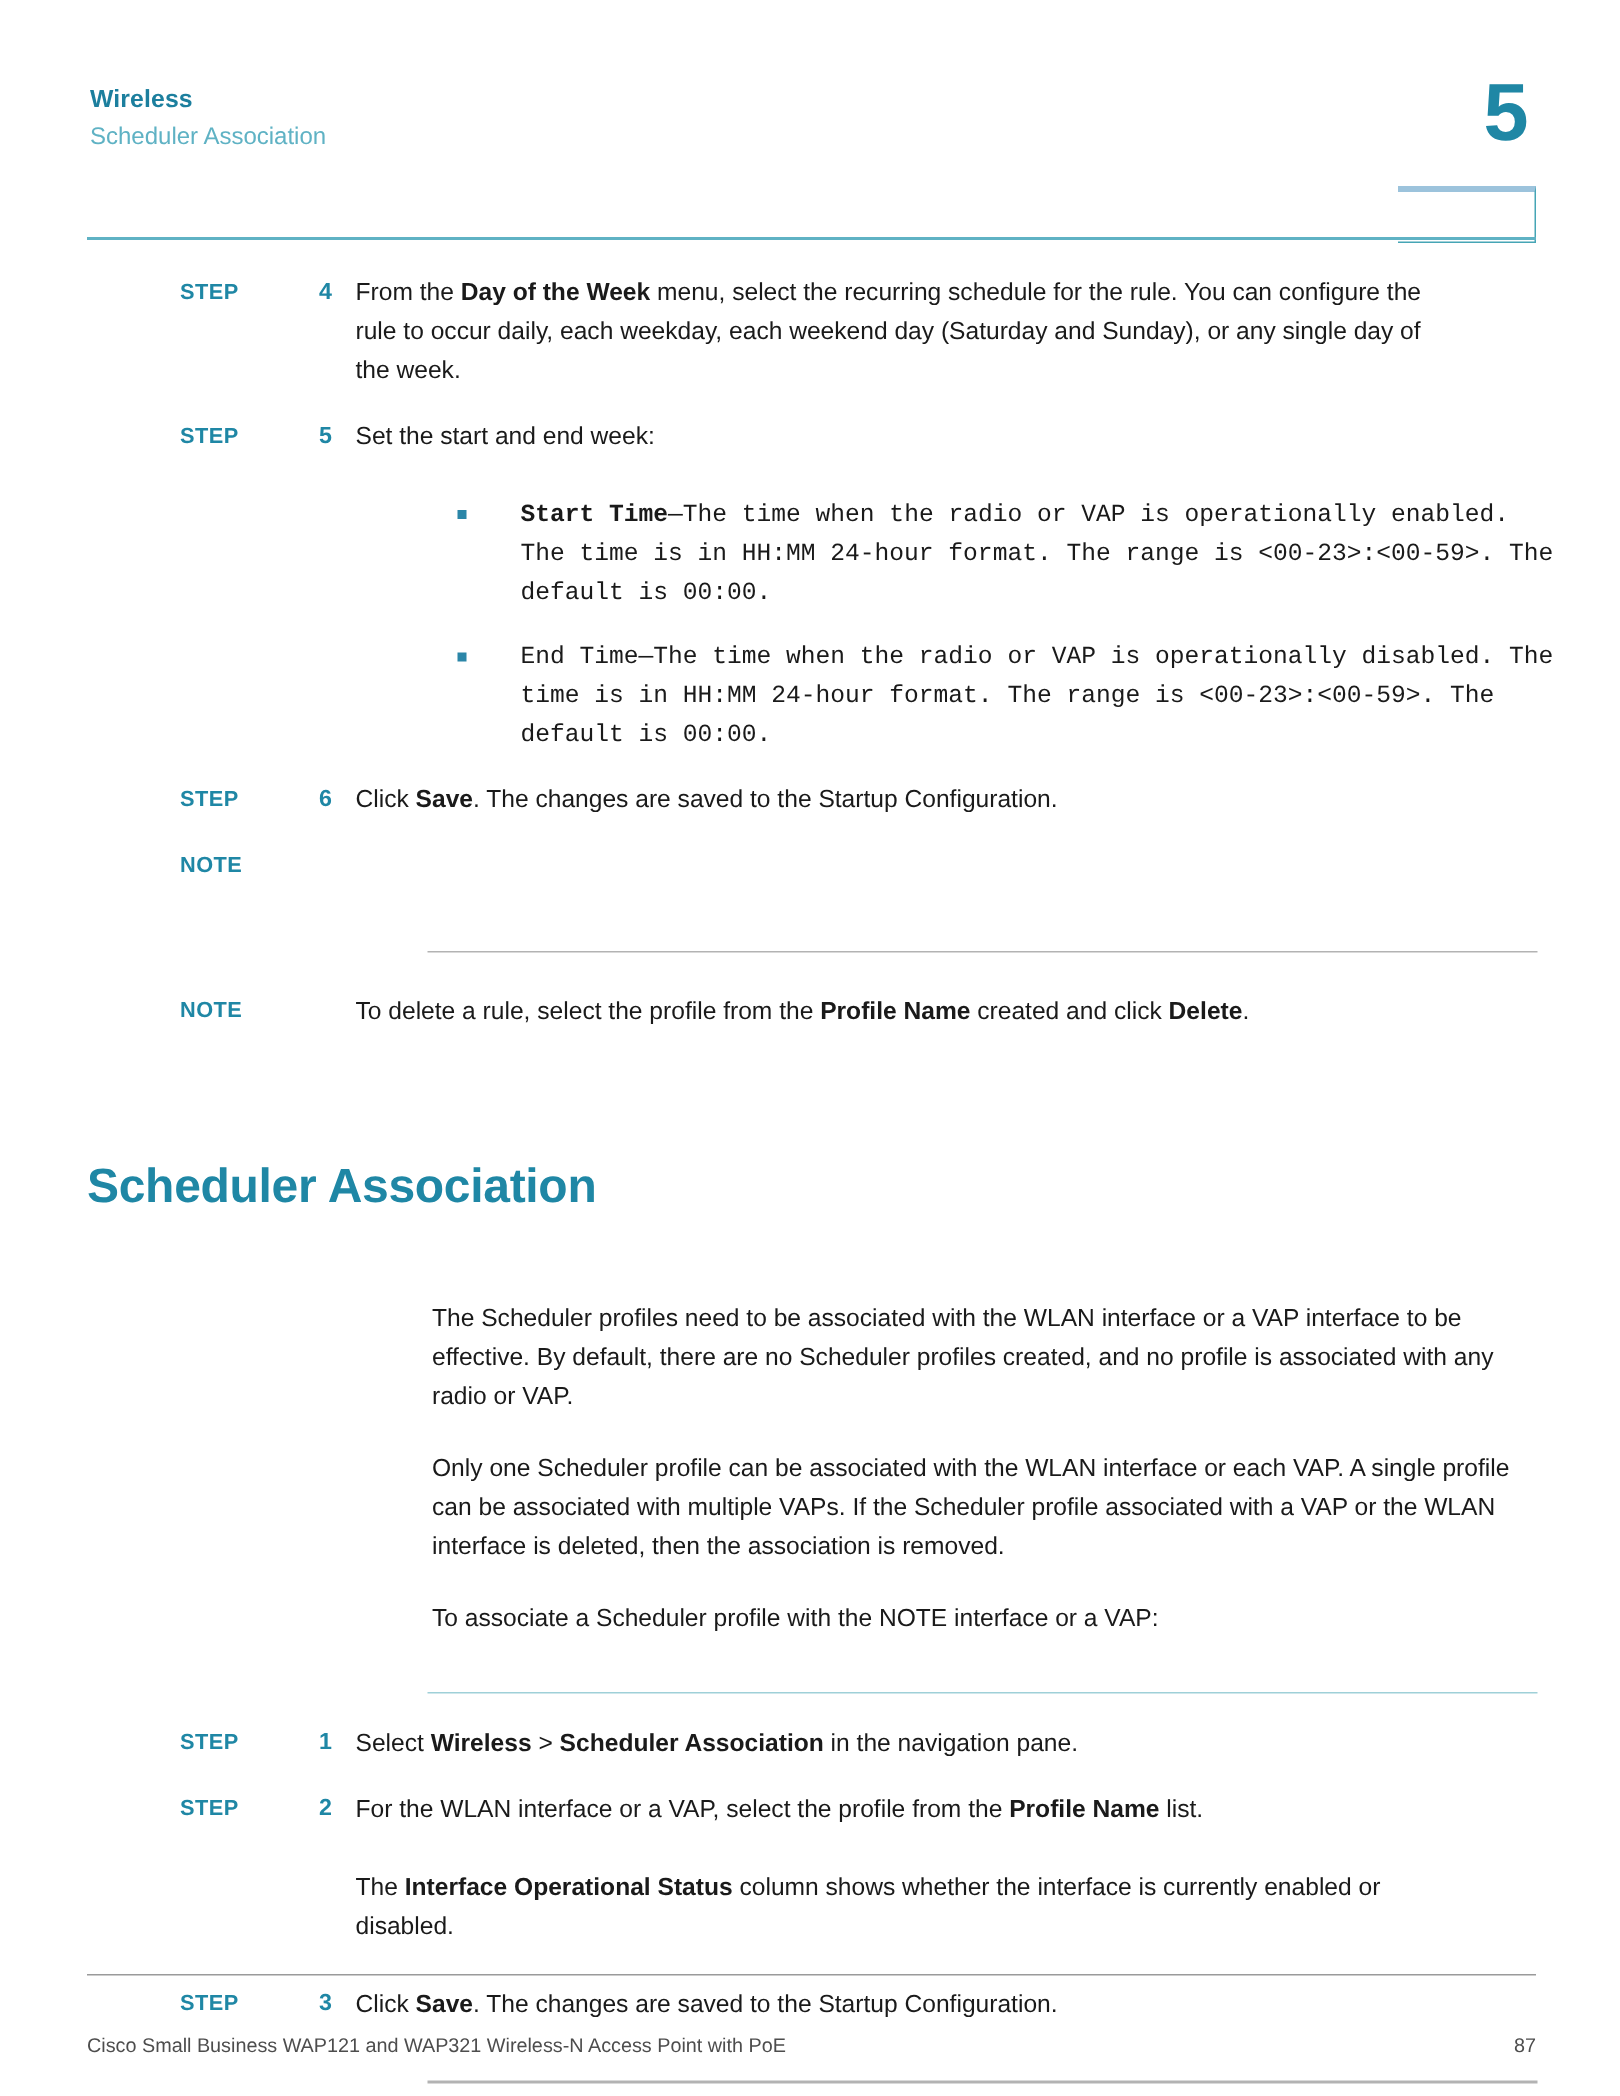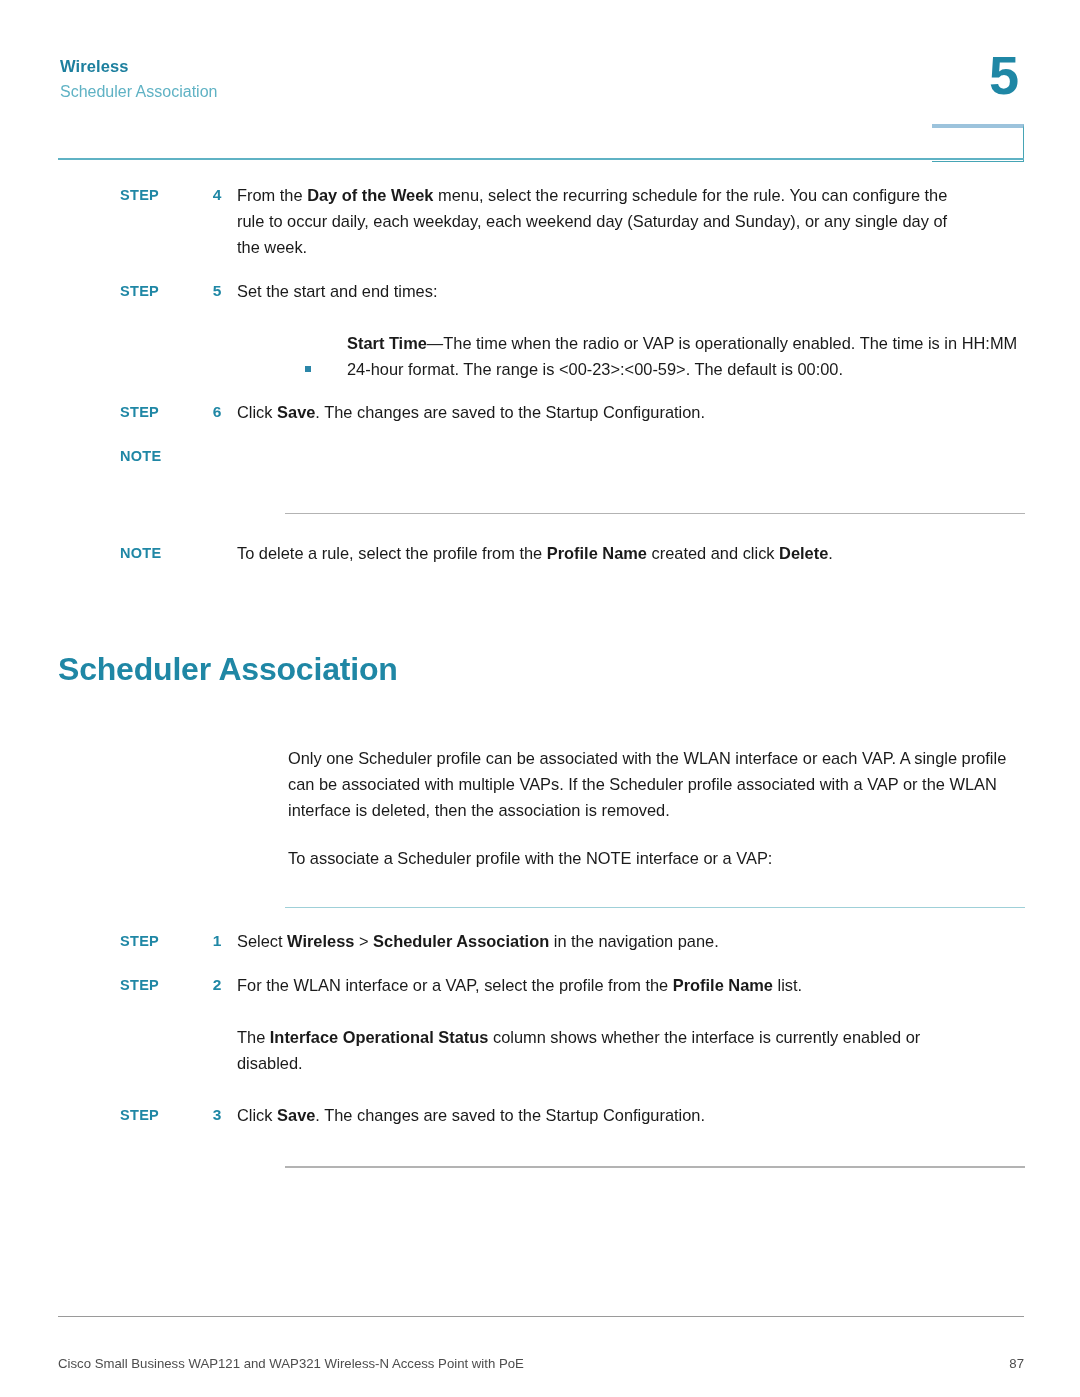--- a/index.html
+++ b/index.html
@@ -124,23 +124,24 @@
 
   .note-label {
     color: #1f87a5;
     font-weight: bold;
     font-size: 14.5px;
     letter-spacing: 0.3px;
   }
 
   .bullet-row {
     display: flex;
-    align-items: flex-end;
+    align-items: flex-start;
     margin: 0 0 17px 0;
     padding-left: 305px;
+    font-family: Liberation Mono, monospace;
   }
   .bullet-mark {
     flex: 0 0 16px;
     width: 16px;
     line-height: 26px;
     color: #2b86a8;
     font-size: 13px;
     padding-top: 1px;
   }
   .bullet-mark i {
@@ -246,30 +247,34 @@
 
     <div class="step-row">
       <div class="step-label">STEP</div>
       <div class="step-num">4</div>
       <div class="step-body"><span>From the </span><b>Day of the Week</b><span> menu, select the recurring schedule for the rule. You can configure the rule to occur daily, each weekday, each weekend day (Saturday and Sunday), or any single day of the week.</span></div>
     </div>
 
     <div class="step-row">
       <div class="step-label">STEP</div>
       <div class="step-num">5</div>
-      <div class="step-body"><span>Set the start and end times:</span></div>
+      <div class="step-body"><span>Set the start and end week:</span></div>
     </div>
 
     <div class="spacer-8"></div>
 
     <div class="bullet-row">
       <div class="bullet-mark"><i></i></div>
       <div class="bullet-body"><b>Start Time</b><span>—The time when the radio or VAP is operationally enabled. The time is in HH:MM 24-hour format. The range is &lt;00-23&gt;:&lt;00-59&gt;. The default is 00:00.</span></div>
     </div>
 
+    <div class="bullet-row">
+      <div class="bullet-mark"><i></i></div>
+      <div class="bullet-body"><span>End Time—The time when the radio or VAP is operationally disabled. The time is in HH:MM 24-hour format. The range is &lt;00-23&gt;:&lt;00-59&gt;. The default is 00:00.</span></div>
+    </div>
 
     <div class="step-row">
       <div class="step-label">STEP</div>
       <div class="step-num">6</div>
       <div class="step-body"><span>Click </span><b>Save</b><span>. The changes are saved to the Startup Configuration.</span></div>
     </div>
 
     <div class="step-row">
       <div class="step-label note-label">NOTE</div>
       <div class="step-num"></div>
@@ -286,20 +291,23 @@
     </div>
 
     <div class="spacer-36"></div>
     <div class="spacer-30"></div>
 
     <h1 class="h1">Scheduler Association</h1>
 
     <div class="spacer-36"></div>
     <div class="spacer-20"></div>
 
+    <div class="para">
+      <div class="para-inner">The Scheduler profiles need to be associated with the WLAN interface or a VAP interface to be effective. By default, there are no Scheduler profiles created, and no profile is associated with any radio or VAP.</div>
+    </div>
     <div class="para">
       <div class="para-inner">Only one Scheduler profile can be associated with the WLAN interface or each VAP. A single profile can be associated with multiple VAPs. If the Scheduler profile associated with a VAP or the WLAN interface is deleted, then the association is removed.</div>
     </div>
     <div class="para">
       <div class="para-inner">To associate a Scheduler profile with the NOTE interface or a VAP:</div>
     </div>
 
     <div class="spacer-14"></div>
     <div class="rule-teal"></div>
     <div class="spacer-20"></div>

